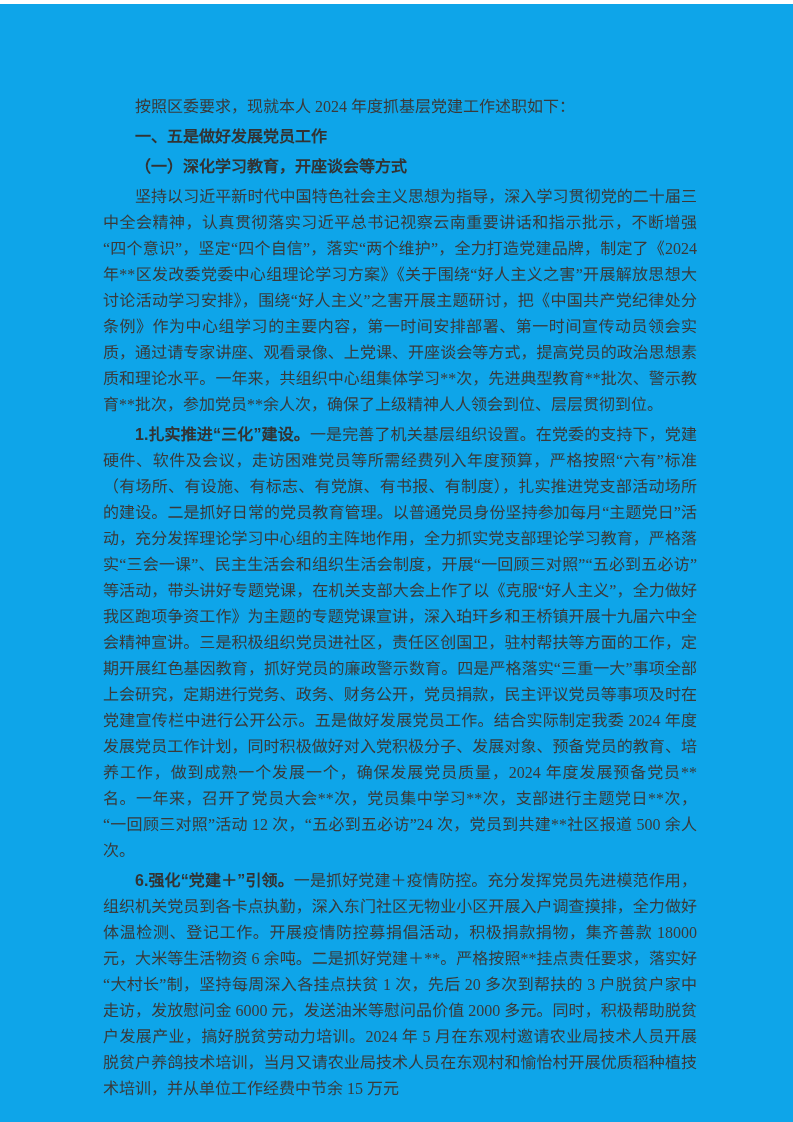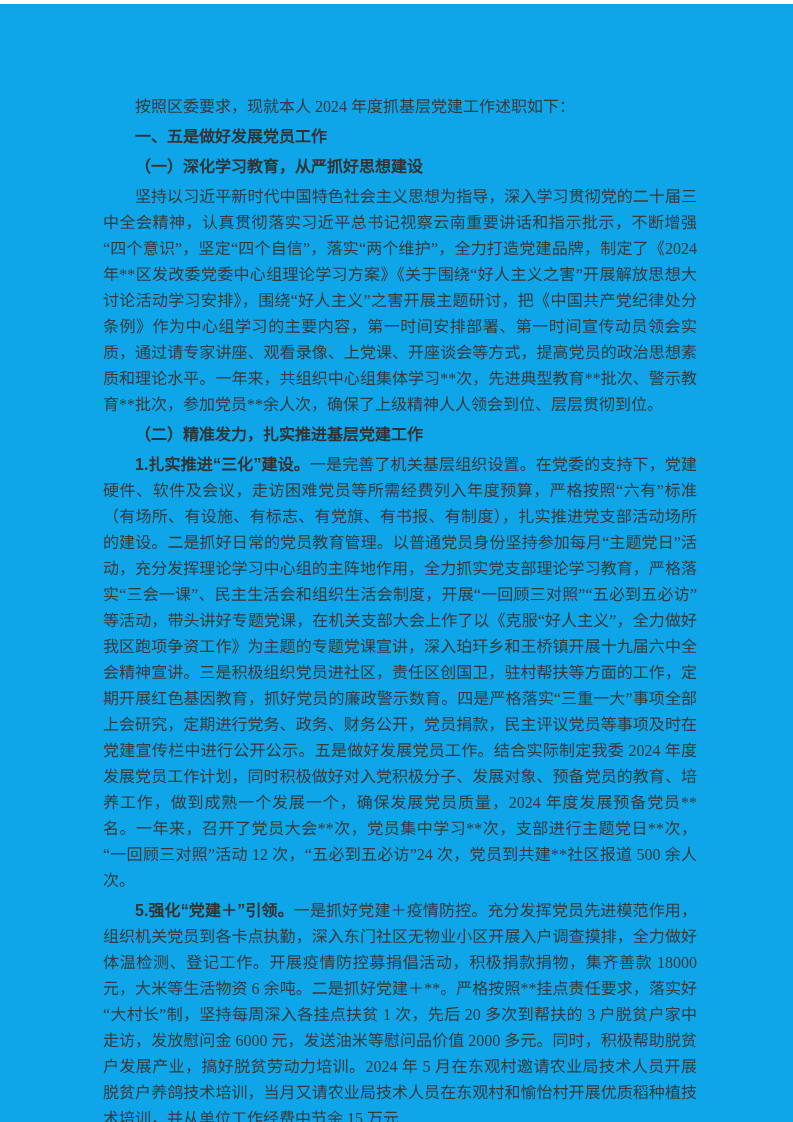--- a/index.html
+++ b/index.html
@@ -45,19 +45,18 @@
     font-weight: normal;
   }
 </style>
 </head>
 <body>
 
 <div class="page">
   <div class="doc-content" id="doc-content">
       <p class="block body"><span>按照区委要求，现就本人 2024 年度抓基层党建工作述职如下：</span></p>
       <p class="block h1"><b>一、五是做好发展党员工作</b></p>
-      <p class="block h2"><b>（一）深化学习教育，从严抓好思想建设</b></p>
+      <p class="block h2"><b>（一）深化学习教育，开座谈会等方式</b></p>
       <p class="block body"><span>坚持以习近平新时代中国特色社会主义思想为指导，深入学习贯彻党的二十届三中全会精神，认真贯彻落实习近平总书记视察云南重要讲话和指示批示，不断增强“四个意识”，坚定“四个自信”，落实“两个维护”，全力打造党建品牌，制定了《2024 年**区发改委党委中心组理论学习方案》《关于围绕“好人主义之害”开展解放思想大讨论活动学习安排》，围绕“好人主义”之害开展主题研讨，把《中国共产党纪律处分条例》作为中心组学习的主要内容，第一时间安排部署、第一时间宣传动员领会实质，通过请专家讲座、观看录像、上党课、开座谈会等方式，提高党员的政治思想素质和理论水平。一年来，共组织中心组集体学习**次，先进典型教育**批次、警示教育**批次，参加党员**余人次，确保了上级精神人人领会到位、层层贯彻到位。</span></p>
-      <p class="block h2"><b>（二）精准发力，扎实推进基层党建工作</b></p>
       <p class="block body"><b>1.扎实推进“三化”建设。</b><span>一是完善了机关基层组织设置。在党委的支持下，党建硬件、软件及会议，走访困难党员等所需经费列入年度预算，严格按照“六有”标准（有场所、有设施、有标志、有党旗、有书报、有制度），扎实推进党支部活动场所的建设。二是抓好日常的党员教育管理。以普通党员身份坚持参加每月“主题党日”活动，充分发挥理论学习中心组的主阵地作用，全力抓实党支部理论学习教育，严格落实“三会一课”、民主生活会和组织生活会制度，开展“一回顾三对照”“五必到五必访”等活动，带头讲好专题党课，在机关支部大会上作了以《克服“好人主义”，全力做好我区跑项争资工作》为主题的专题党课宣讲，深入珀玕乡和王桥镇开展十九届六中全会精神宣讲。三是积极组织党员进社区，责任区创国卫，驻村帮扶等方面的工作，定期开展红色基因教育，抓好党员的廉政警示数育。四是严格落实“三重一大”事项全部上会研究，定期进行党务、政务、财务公开，党员捐款，民主评议党员等事项及时在党建宣传栏中进行公开公示。五是做好发展党员工作。结合实际制定我委 2024 年度发展党员工作计划，同时积极做好对入党积极分子、发展对象、预备党员的教育、培养工作，做到成熟一个发展一个，确保发展党员质量，2024 年度发展预备党员**名。一年来，召开了党员大会**次，党员集中学习**次，支部进行主题党日**次，“一回顾三对照”活动 12 次，“五必到五必访”24 次，党员到共建**社区报道 500 余人次。</span></p>
-      <p class="block body"><b>5.强化“党建＋”引领。</b><span>一是抓好党建＋疫情防控。充分发挥党员先进模范作用，组织机关党员到各卡点执勤，深入东门社区无物业小区开展入户调查摸排，全力做好体温检测、登记工作。开展疫情防控募捐倡活动，积极捐款捐物，集齐善款 18000 元，大米等生活物资 6 余吨。二是抓好党建＋**。严格按照**挂点责任要求，落实好“大村长”制，坚持每周深入各挂点扶贫 1 次，先后 20 多次到帮扶的 3 户脱贫户家中走访，发放慰问金 6000 元，发送油米等慰问品价值 2000 多元。同时，积极帮助脱贫户发展产业，搞好脱贫劳动力培训。2024 年 5 月在东观村邀请农业局技术人员开展脱贫户养鸽技术培训，当月又请农业局技术人员在东观村和愉怡村开展优质稻种植技术培训，并从单位工作经费中节余 15 万元</span></p>
+      <p class="block body"><b>6.强化“党建＋”引领。</b><span>一是抓好党建＋疫情防控。充分发挥党员先进模范作用，组织机关党员到各卡点执勤，深入东门社区无物业小区开展入户调查摸排，全力做好体温检测、登记工作。开展疫情防控募捐倡活动，积极捐款捐物，集齐善款 18000 元，大米等生活物资 6 余吨。二是抓好党建＋**。严格按照**挂点责任要求，落实好“大村长”制，坚持每周深入各挂点扶贫 1 次，先后 20 多次到帮扶的 3 户脱贫户家中走访，发放慰问金 6000 元，发送油米等慰问品价值 2000 多元。同时，积极帮助脱贫户发展产业，搞好脱贫劳动力培训。2024 年 5 月在东观村邀请农业局技术人员开展脱贫户养鸽技术培训，当月又请农业局技术人员在东观村和愉怡村开展优质稻种植技术培训，并从单位工作经费中节余 15 万元</span></p>
     </div>
 </div>
 
 </body></html>

